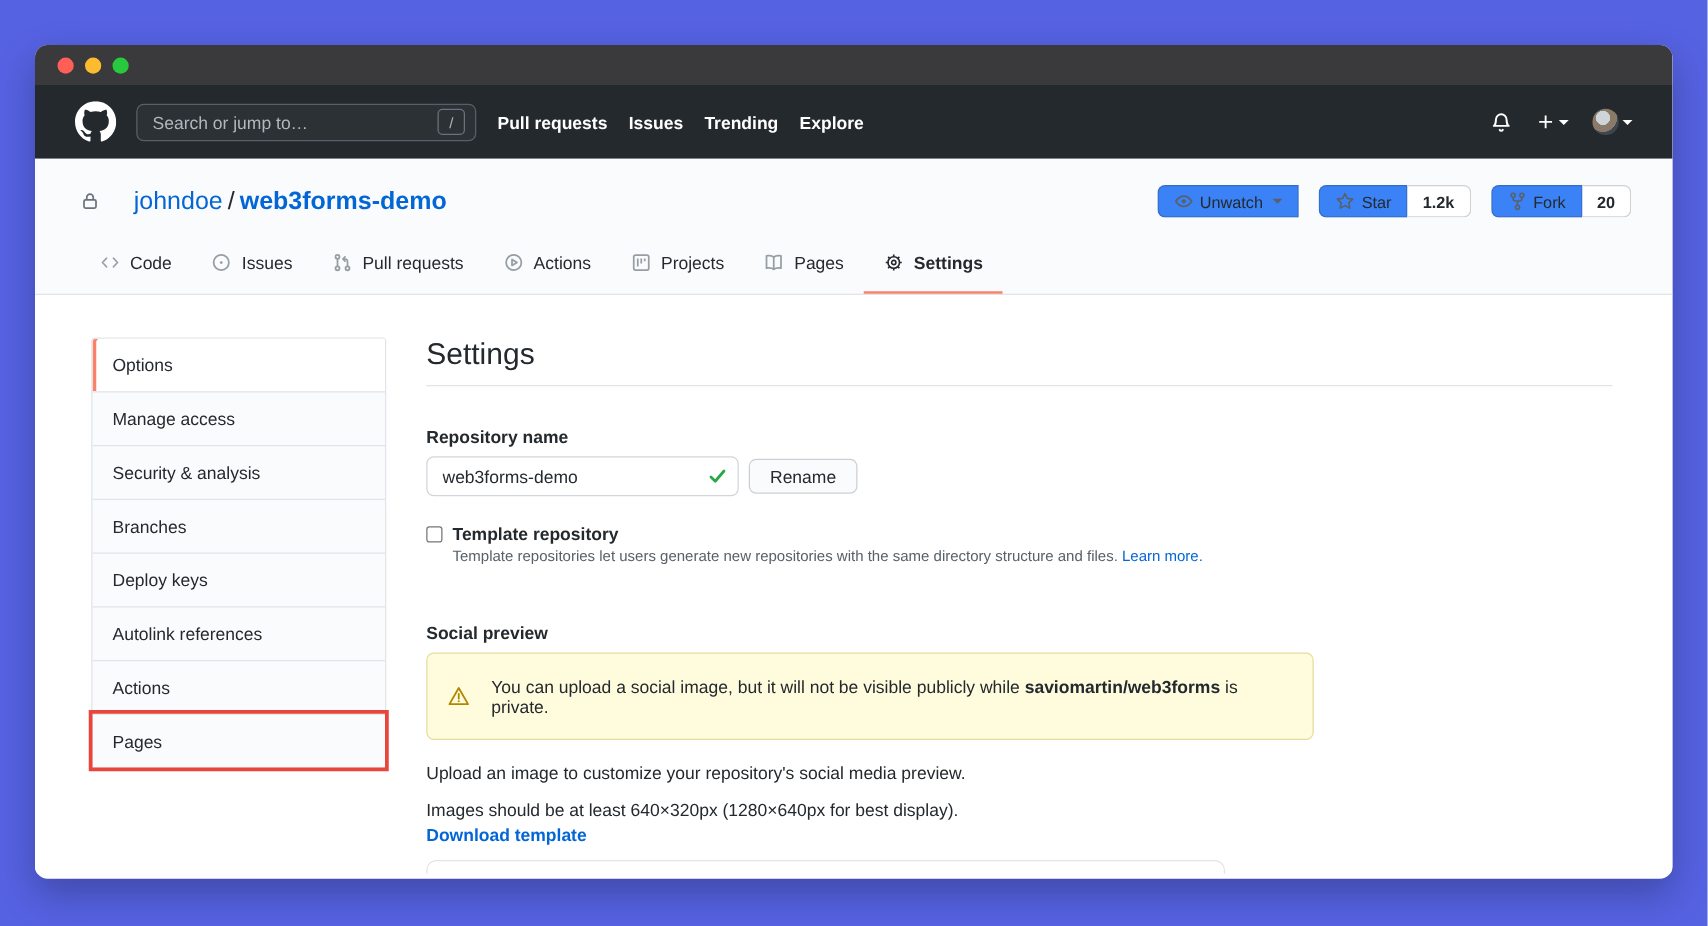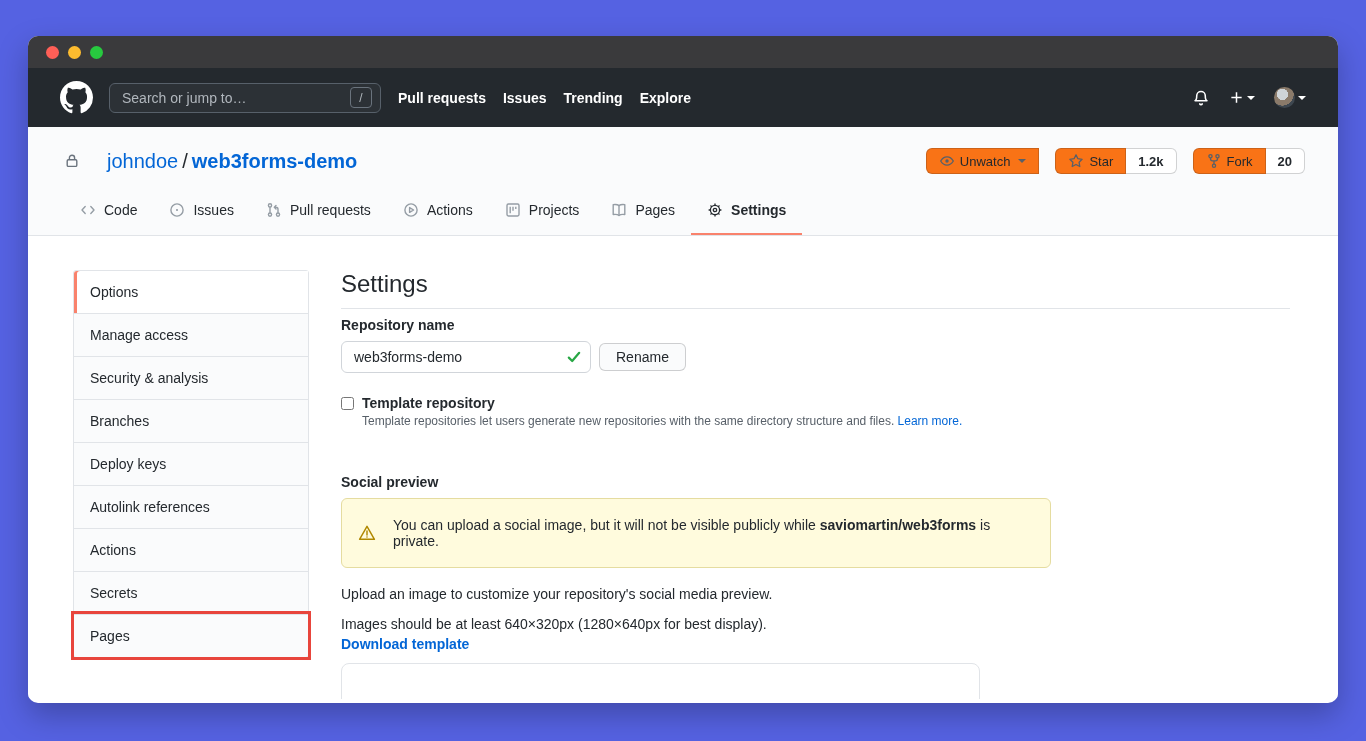--- a/index.html
+++ b/index.html
@@ -39,21 +39,21 @@
   
   .repo-header { background:#fafbfc; border-bottom:1px solid #e1e4e8; padding-top:18px; }
   .repo-title-row { display:flex; align-items:center; padding:0 33px 0 36px; height:32px; }
   .lock { color:#6a737d; margin-right:8px; }
   .repo-title { font-size:20px;margin-left:19px; }
   .repo-title a { color:#0366d6; text-decoration:none; }
   .repo-title .sep { color:#24292e; margin:0 4px; }
   .repo-title .name { font-weight:bold; }
   .repo-actions { margin-left:auto; display:flex; gap:16px; }
   .btn-group { display:flex; }
-  .gh-btn { display:flex; align-items:center; gap:5px; background:#f97316; border:1px solid rgba(27,31,35,.2);
+  .gh-btn { display:flex; align-items:center; gap:5px; background:#3b82f6; border:1px solid rgba(27,31,35,.2);
     padding:4px 12px; font-size:13px; font-weight:500; color:#24292e; cursor:pointer; }
   .gh-btn .ic { color:#586069; }
   .btn-group .gh-btn:first-child { border-radius:6px 0 0 6px; }
   .btn-single { border-radius:6px; }
   .count-seg { background:#fff; border:1px solid rgba(27,31,35,.2); border-left:none; border-radius:0 6px 6px 0;
     padding:4px 12px; font-size:13px; font-weight:bold; display:flex; align-items:center; cursor:pointer; }
   .caret-dark { border-top-color:#586069; margin-left:3px; }
   .repo-tabs { display:flex; padding:0 36px; margin-top:12px; }
   .tab { display:flex; align-items:center; gap:8px; padding:13px 16px 15px; font-size:14px; color:#24292e;
     text-decoration:none; border-bottom:2px solid transparent; cursor:pointer; white-space:nowrap; }
@@ -62,21 +62,21 @@
   .tab.active .ic { color:#24292e; }
   
   .content { display:flex; height:463px; padding:34px 48px 0 45px; background:#fff; overflow:hidden; }
   .menu { width:236px; flex-shrink:0; border:1px solid #e1e4e8; border-radius:3px; align-self:flex-start; background:#fafbfc; }
   .menu-item { padding:13px 16px; font-size:14px; border-top:1px solid #e1e4e8; cursor:pointer; position:relative; }
   .menu-item:first-child { border-top:none; }
   .menu-item.active { background:#fff; box-shadow:inset 3px 0 0 #f9826c; border-radius:3px 0 0 0; }
   .menu-item.highlighted { outline:3px solid #e8453c; z-index:2; }
   .main { flex:1; margin-left:32px; }
   .page-title { font-size:24px; font-weight:normal; padding-bottom:10px; border-bottom:1px solid #e1e4e8; }
-  .section-label { font-size:14px; font-weight:bold; margin-top:8px; }
+  .section-label { font-size:14px; font-weight:bold; margin-top:32px; }
   .rename-row { display:flex; align-items:center; margin-top:8px; gap:8px; }
   .name-input-wrap { position:relative; width:250px; }
   .name-input { width:250px; height:32px; border:1px solid #d1d5da; border-radius:6px; padding:5px 32px 5px 12px;
     font-size:14px; color:#24292e; outline:none; font-family:inherit; }
   .check-ic { position:absolute; right:9px; top:8px; color:#28a745; }
   .btn-light { background:#fafbfc; border:1px solid rgba(27,31,35,.2); border-radius:6px; padding:5px 16px;
     font-size:14px; font-weight:500; color:#24292e; cursor:pointer; font-family:inherit; }
   .checkbox-row { display:flex; align-items:center; gap:8px; margin-top:22px; }
   .checkbox-row input { width:13px; height:13px; }
   .checkbox-label { font-size:14px; font-weight:bold; }
@@ -240,21 +240,20 @@
   <div class="content">
 
     <nav class="menu">
       <div class="menu-item active">Options</div>
       <div class="menu-item">Manage access</div>
       <div class="menu-item">Security &amp; analysis</div>
       <div class="menu-item">Branches</div>
       <div class="menu-item">Deploy keys</div>
       <div class="menu-item">Autolink references</div>
       <div class="menu-item">Actions</div>
-      <div class="menu-item">Secrets</div>
       <div class="menu-item highlighted">Pages</div>
     </nav>
 
     <div class="main">
       <h1 class="page-title">Settings</h1>
 
       <div class="section-label">Repository name</div>
       <div class="rename-row">
         <div class="name-input-wrap">
           <input class="name-input" type="text" value="web3forms-demo" style="">

